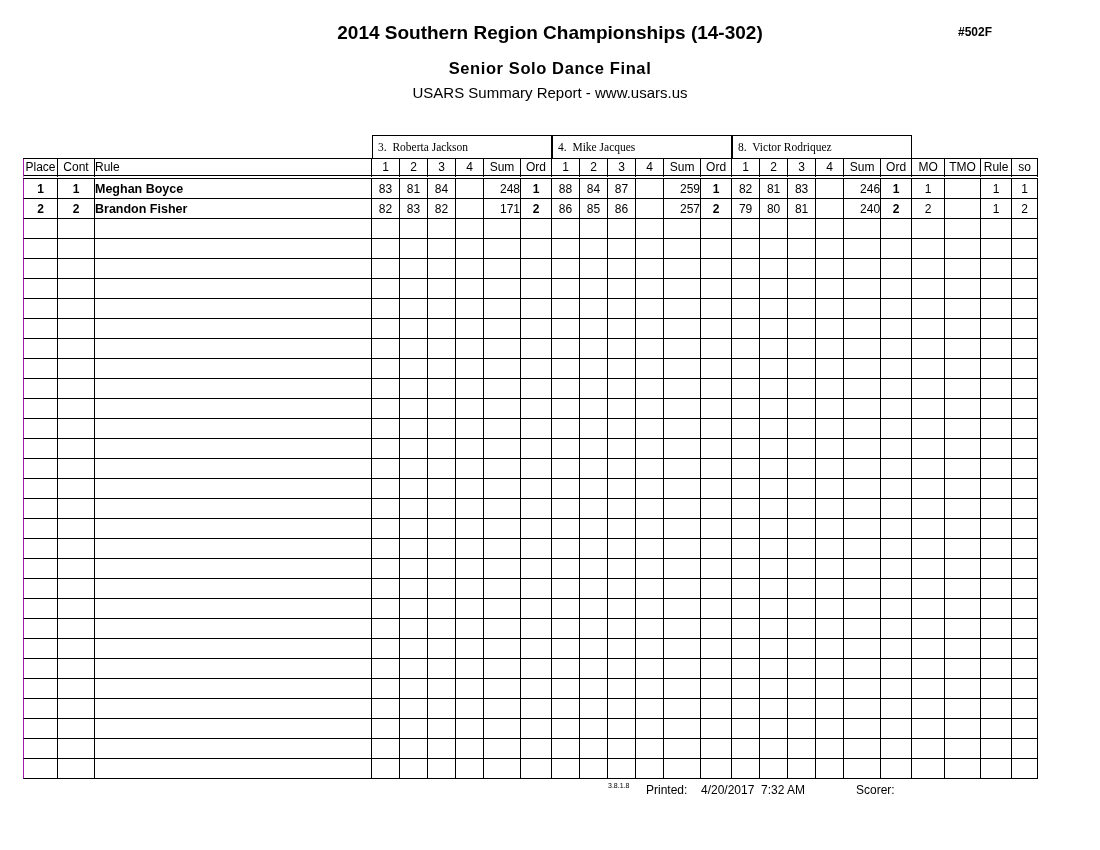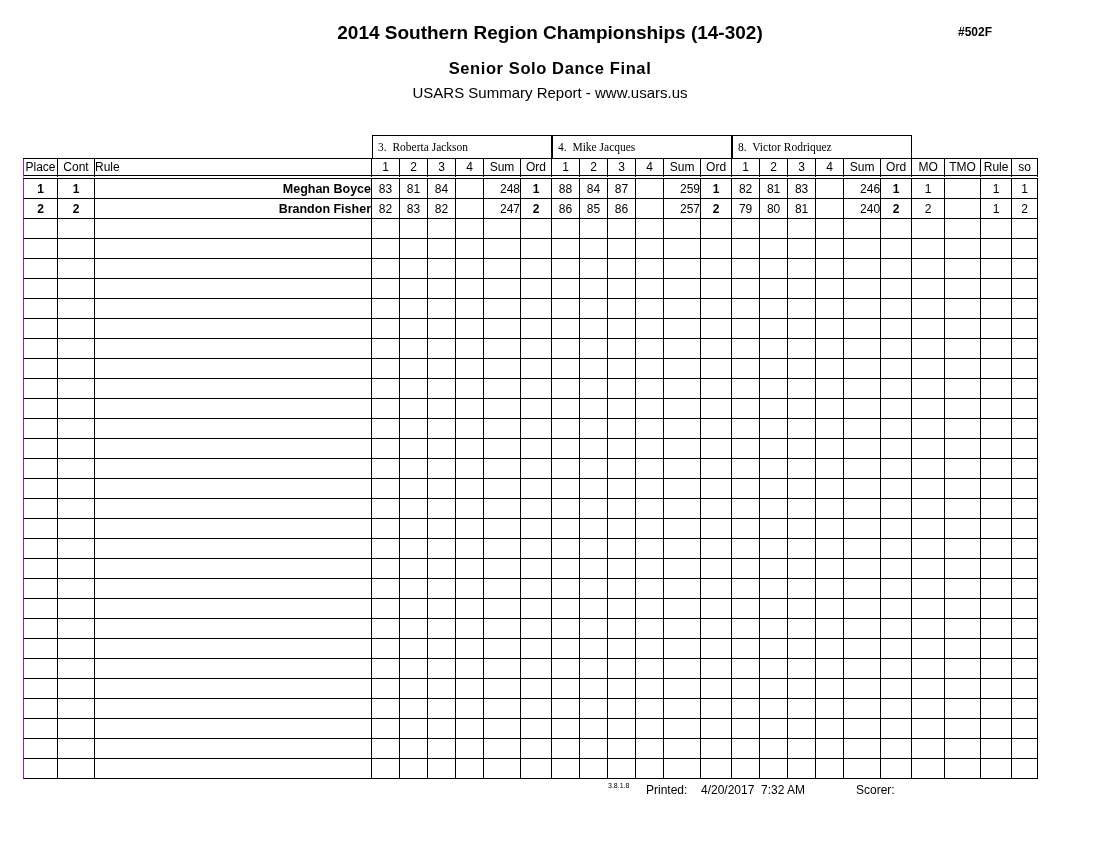--- a/index.html
+++ b/index.html
@@ -72,21 +72,21 @@
     padding-left: 5px;
     font-size: 11.5px;
     text-align: left;
     white-space: pre;
   }
   .header-row td { border-bottom: 4px double #000; }
   .first   { border-left: 1px solid #a21caf; }
   .thickR  { border-right-width: 5px; }
   .c       { text-align: center; }
   .b       { font-weight: bold; }
-  .name-cell   { text-align: right; padding-left: 6px; font-size: 12.5px; }
+  .name-cell   { text-align: left; padding-left: 6px; font-size: 12.5px; }
   .name-cell-h { text-align: left; padding-left: 6px; }
   .sum-cell    { text-align: right; padding-right: 3px; }
 
   
   .footer { position: absolute; top: 782px; left: 0; width: 928px; height: 18px; font-size: 12px; }
   .version-num   { position: absolute; left: 608px; top: 0px; font-size: 7px; }
   .printed-label { position: absolute; left: 646px; top: 1px; }
   .printed-value { position: absolute; left: 701px; top: 1px; white-space: pre; }
   .scorer-label  { position: absolute; left: 856px; top: 1px; }
 </style>
@@ -200,21 +200,21 @@
           <td class="c">1</td>
         </tr>
         <tr>
           <td class="first c b">2</td>
           <td class="c b">2</td>
           <td class="name-cell b">Brandon Fisher</td>
           <td class="c">82</td>
           <td class="c">83</td>
           <td class="c">82</td>
           <td class="c"></td>
-          <td class="sum-cell thickR">247</td>
+          <td class="sum-cell thickR">171</td>
           <td class="c b thickR">2</td>
           <td class="c">86</td>
           <td class="c">85</td>
           <td class="c">86</td>
           <td class="c"></td>
           <td class="sum-cell thickR">257</td>
           <td class="c b thickR">2</td>
           <td class="c">79</td>
           <td class="c">80</td>
           <td class="c">81</td>

